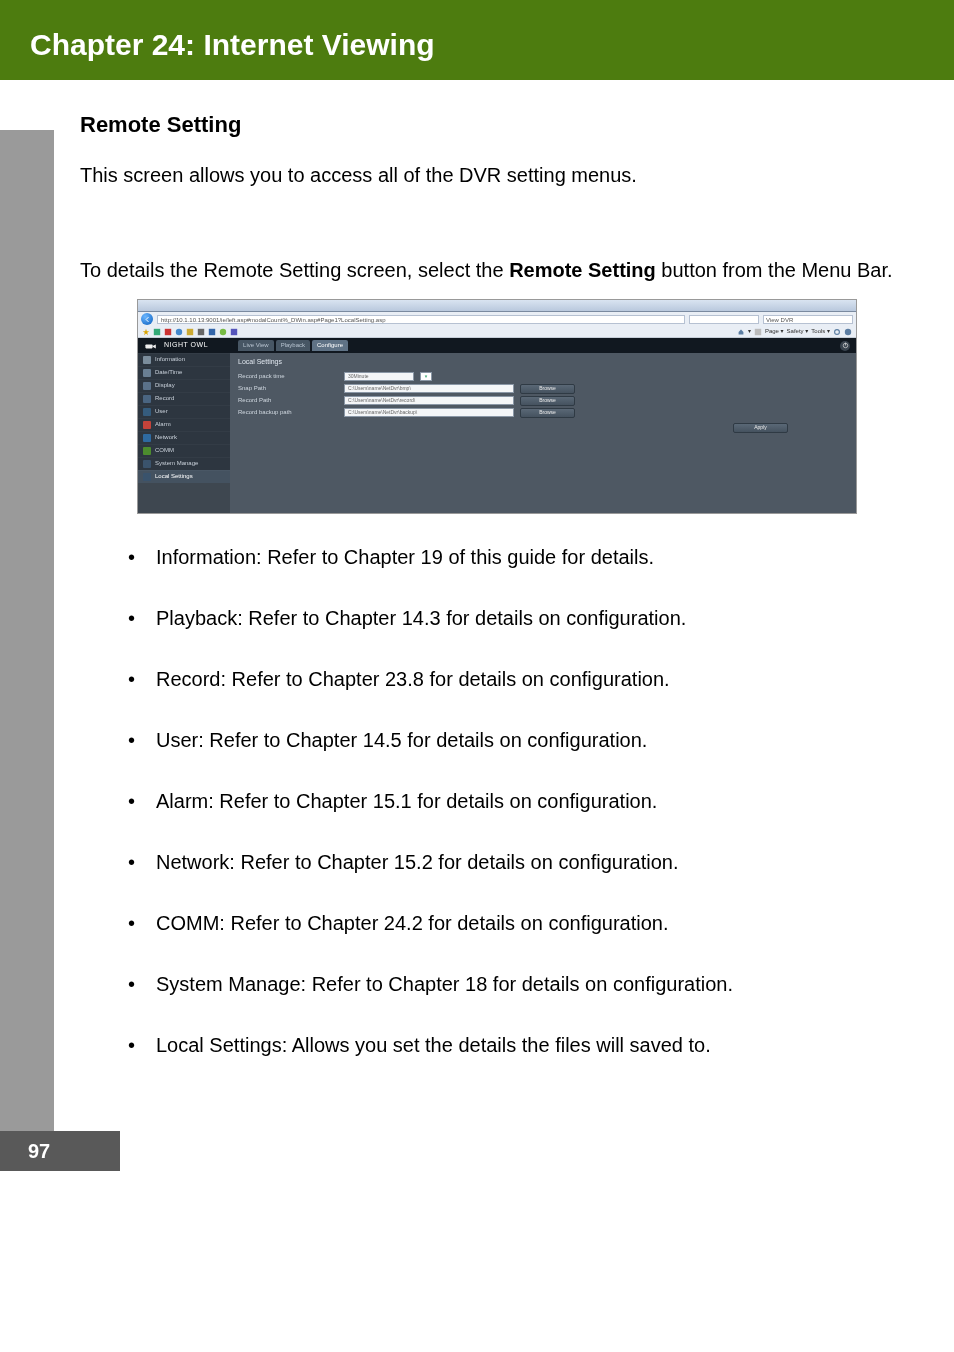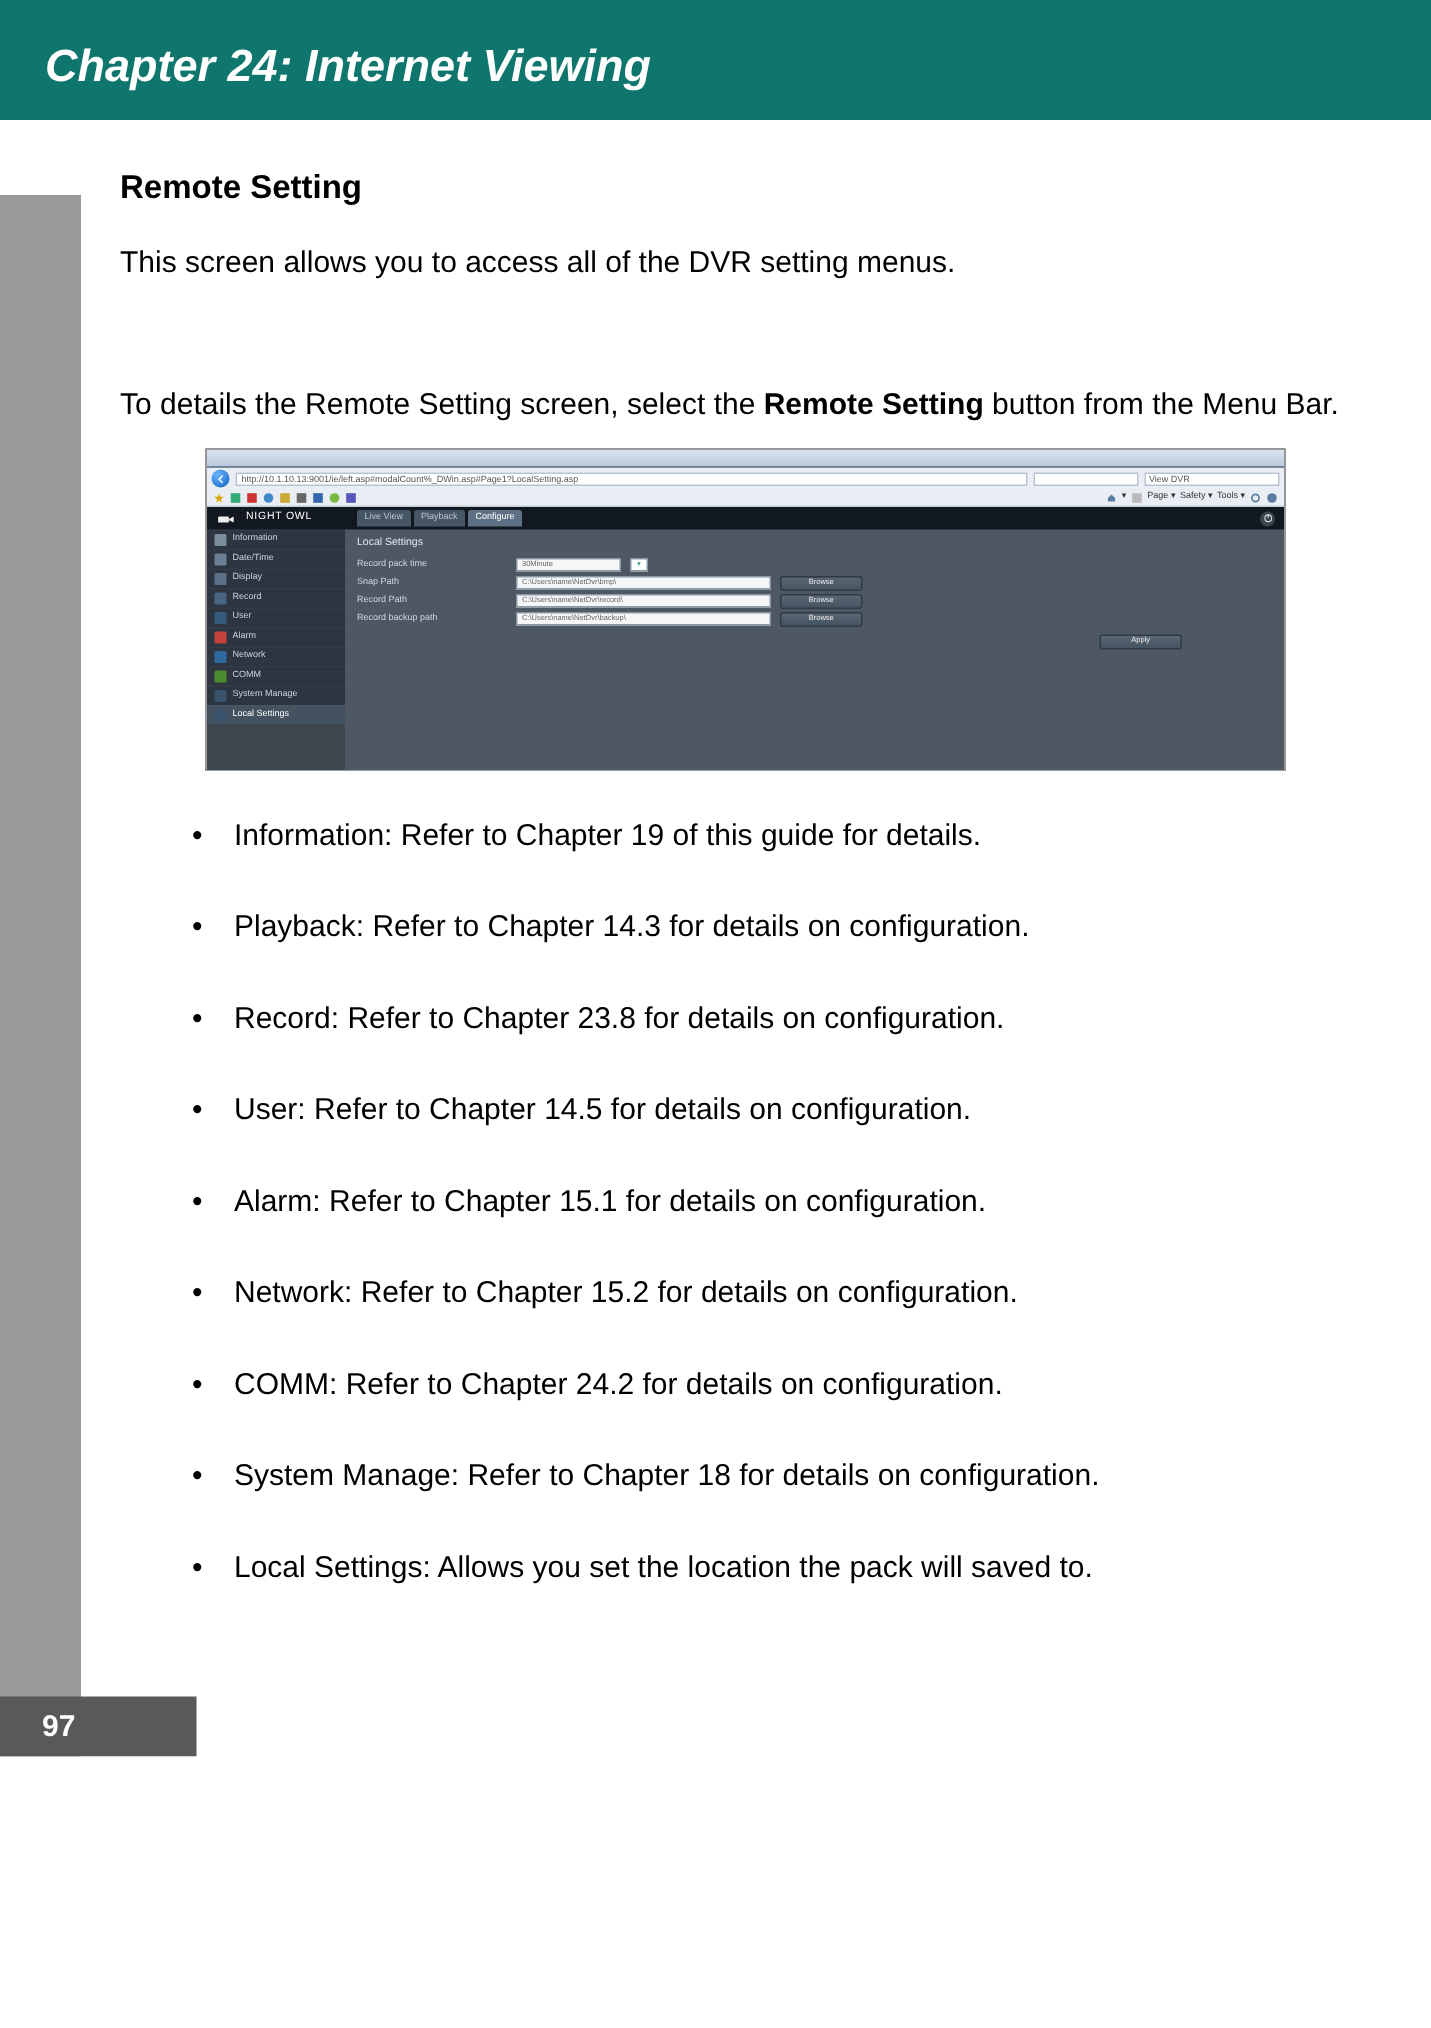--- a/index.html
+++ b/index.html
@@ -2,23 +2,22 @@
 <html><head>
 <meta charset="utf-8">
 <style>
   * { box-sizing: border-box; margin: 0; padding: 0; }
   html, body { width: 954px; background: #fff; font-family: Arial, Helvetica, sans-serif; color: #000; }
   .page { width: 954px; position: relative; }
 
   
   .chapter-band {
     width: 100%;
-    background: #0f766e;
+    background: #4d7c0f;
     padding: 28px 30px 18px 30px;
-    font-style: italic;
   }
   .chapter-band h1 {
     font-size: 30px;
     font-weight: bold;
     color: #ffffff;
     font-family: Arial, Helvetica, sans-serif;
   }
 
   
   .left-stripe {
@@ -27,21 +26,21 @@
     top: 130px;
     bottom: 0;
     width: 54px;
     background: #9a9a9a;
   }
   
   .page-number {
     position: absolute;
     left: 0;
     bottom: 0;
-    width: 131px;
+    width: 120px;
     height: 40px;
     background: #595959;
     color: #fff;
     font-weight: bold;
     font-size: 20px;
     display: flex;
     align-items: center;
     padding-left: 28px;
   }
 
@@ -332,18 +331,18 @@
 
     <ul class="points" id="bullet-list">
         <li><b>Information:</b><span> Refer to Chapter 19 of this guide for details.</span></li>
         <li><b>Playback:</b><span> Refer to Chapter 14.3 for details on configuration.</span></li>
         <li><b>Record:</b><span> Refer to Chapter 23.8 for details on configuration.</span></li>
         <li><b>User:</b><span> Refer to Chapter 14.5 for details on configuration.</span></li>
         <li><b>Alarm:</b><span> Refer to Chapter 15.1 for details on configuration.</span></li>
         <li><b>Network:</b><span> Refer to Chapter 15.2 for details on configuration.</span></li>
         <li><b>COMM</b><span>: Refer to Chapter 24.2 for details on configuration.</span></li>
         <li><b>System Manage:</b><span> Refer to Chapter 18 for details on configuration.</span></li>
-        <li><b>Local Settings:</b><span> Allows you set the location the pack will saved to.</span></li>
+        <li><b>Local Settings:</b><span> Allows you set the details the files will saved to.</span></li>
       </ul>
   </div>
 
   <div class="page-number">97</div>
 </div>
 
 </body></html>

